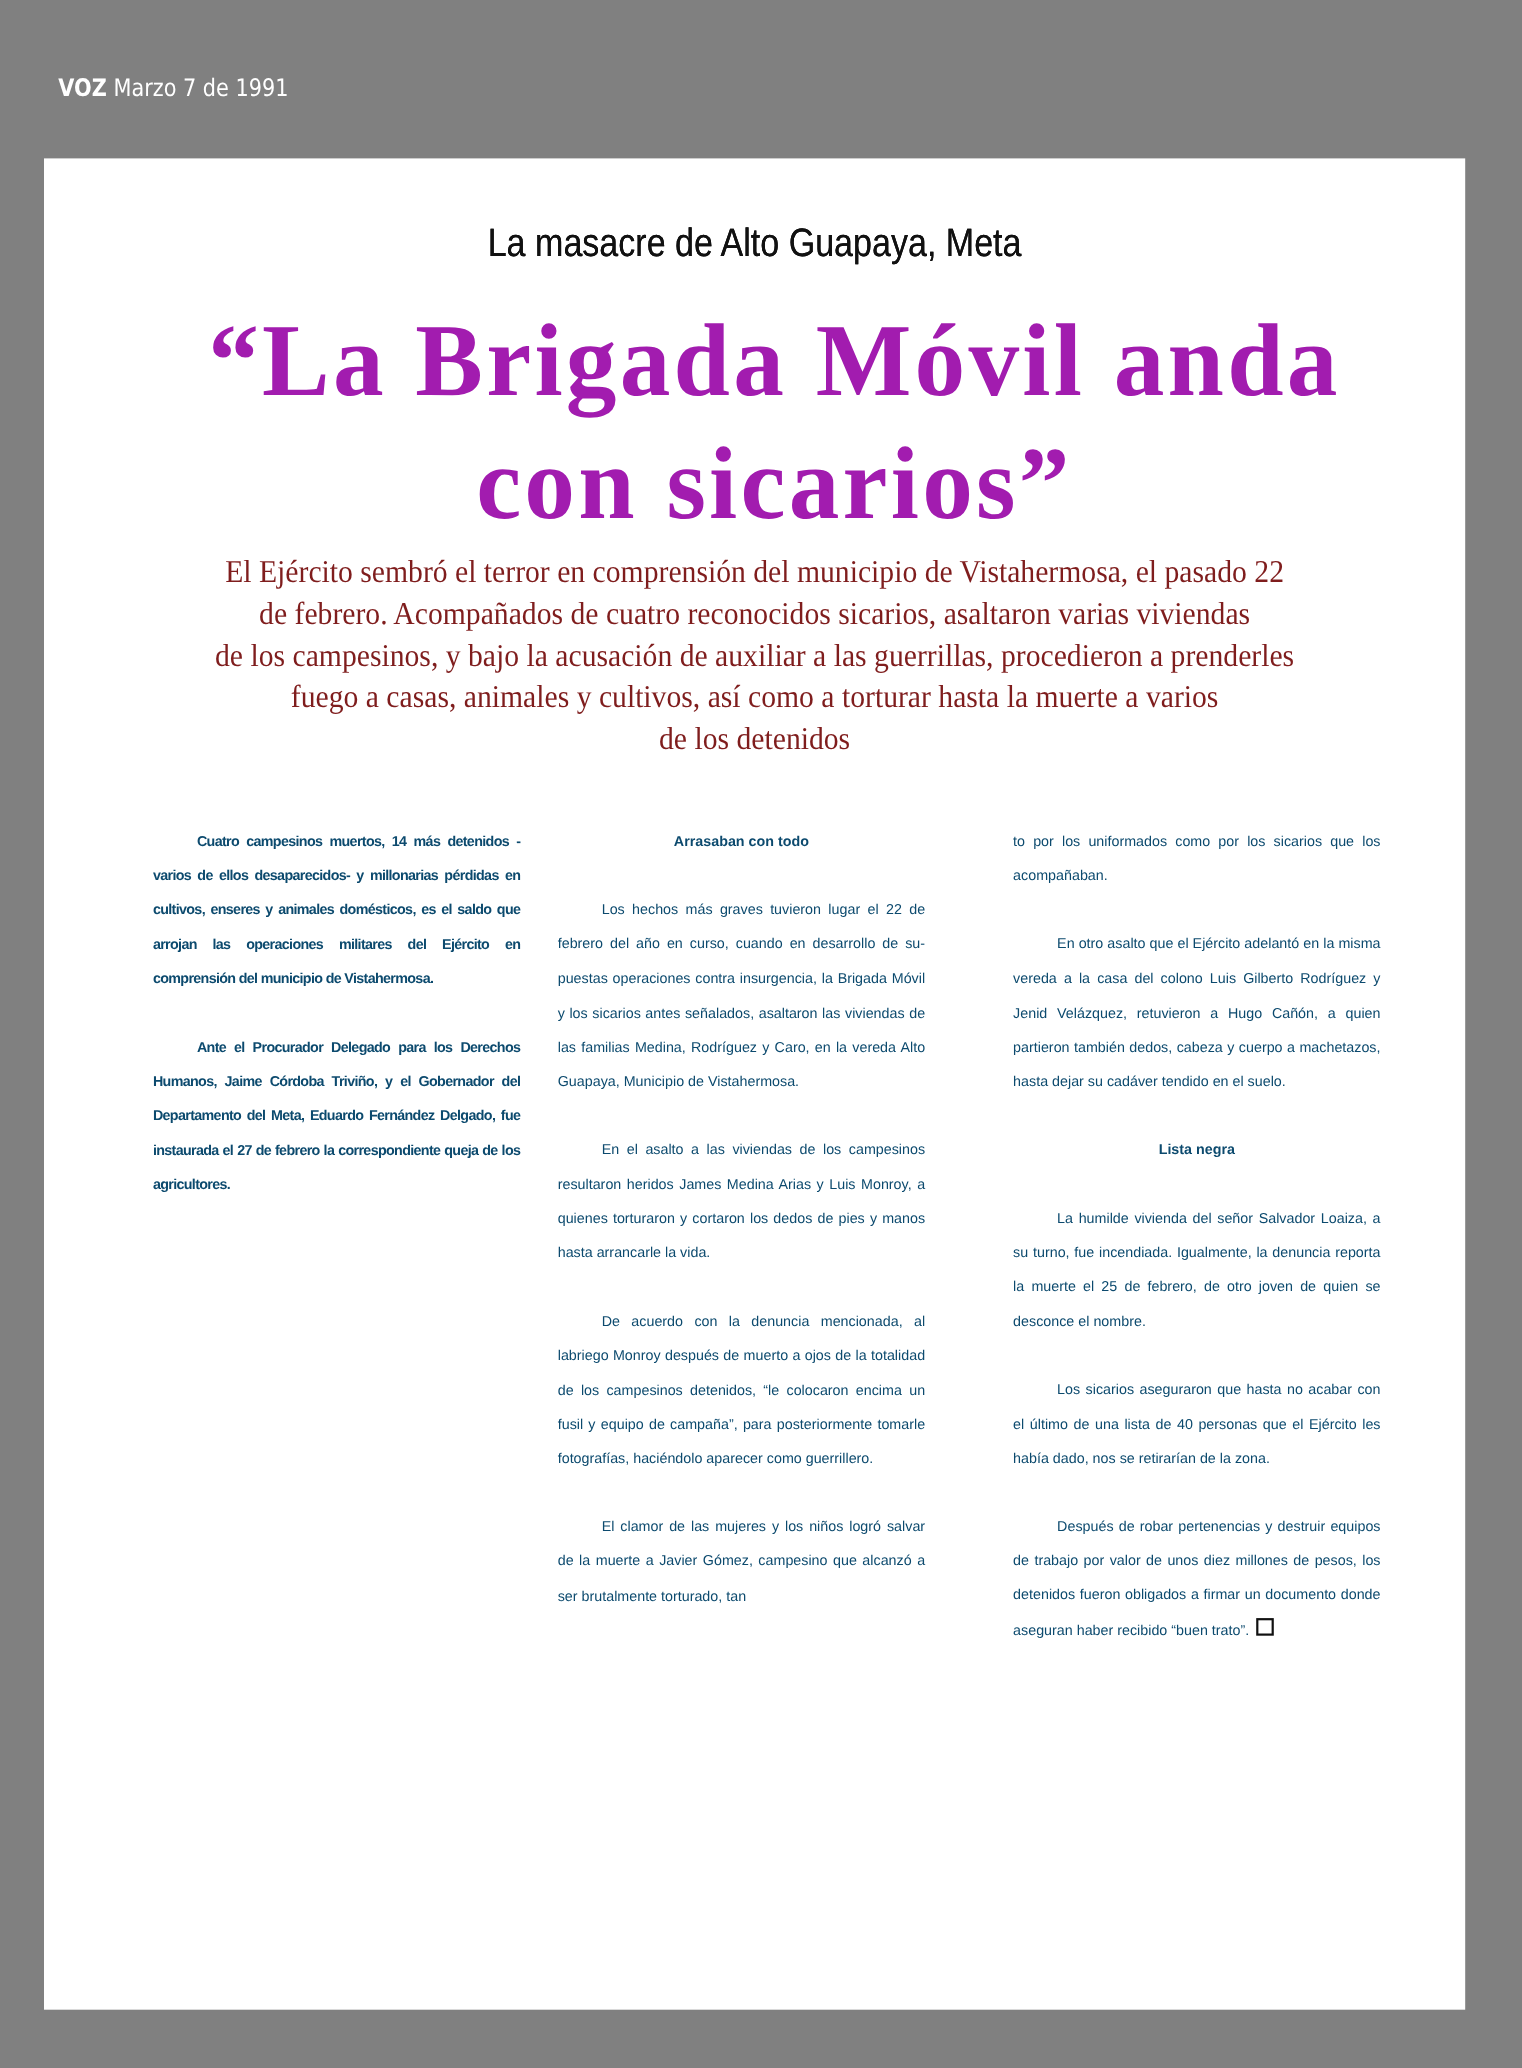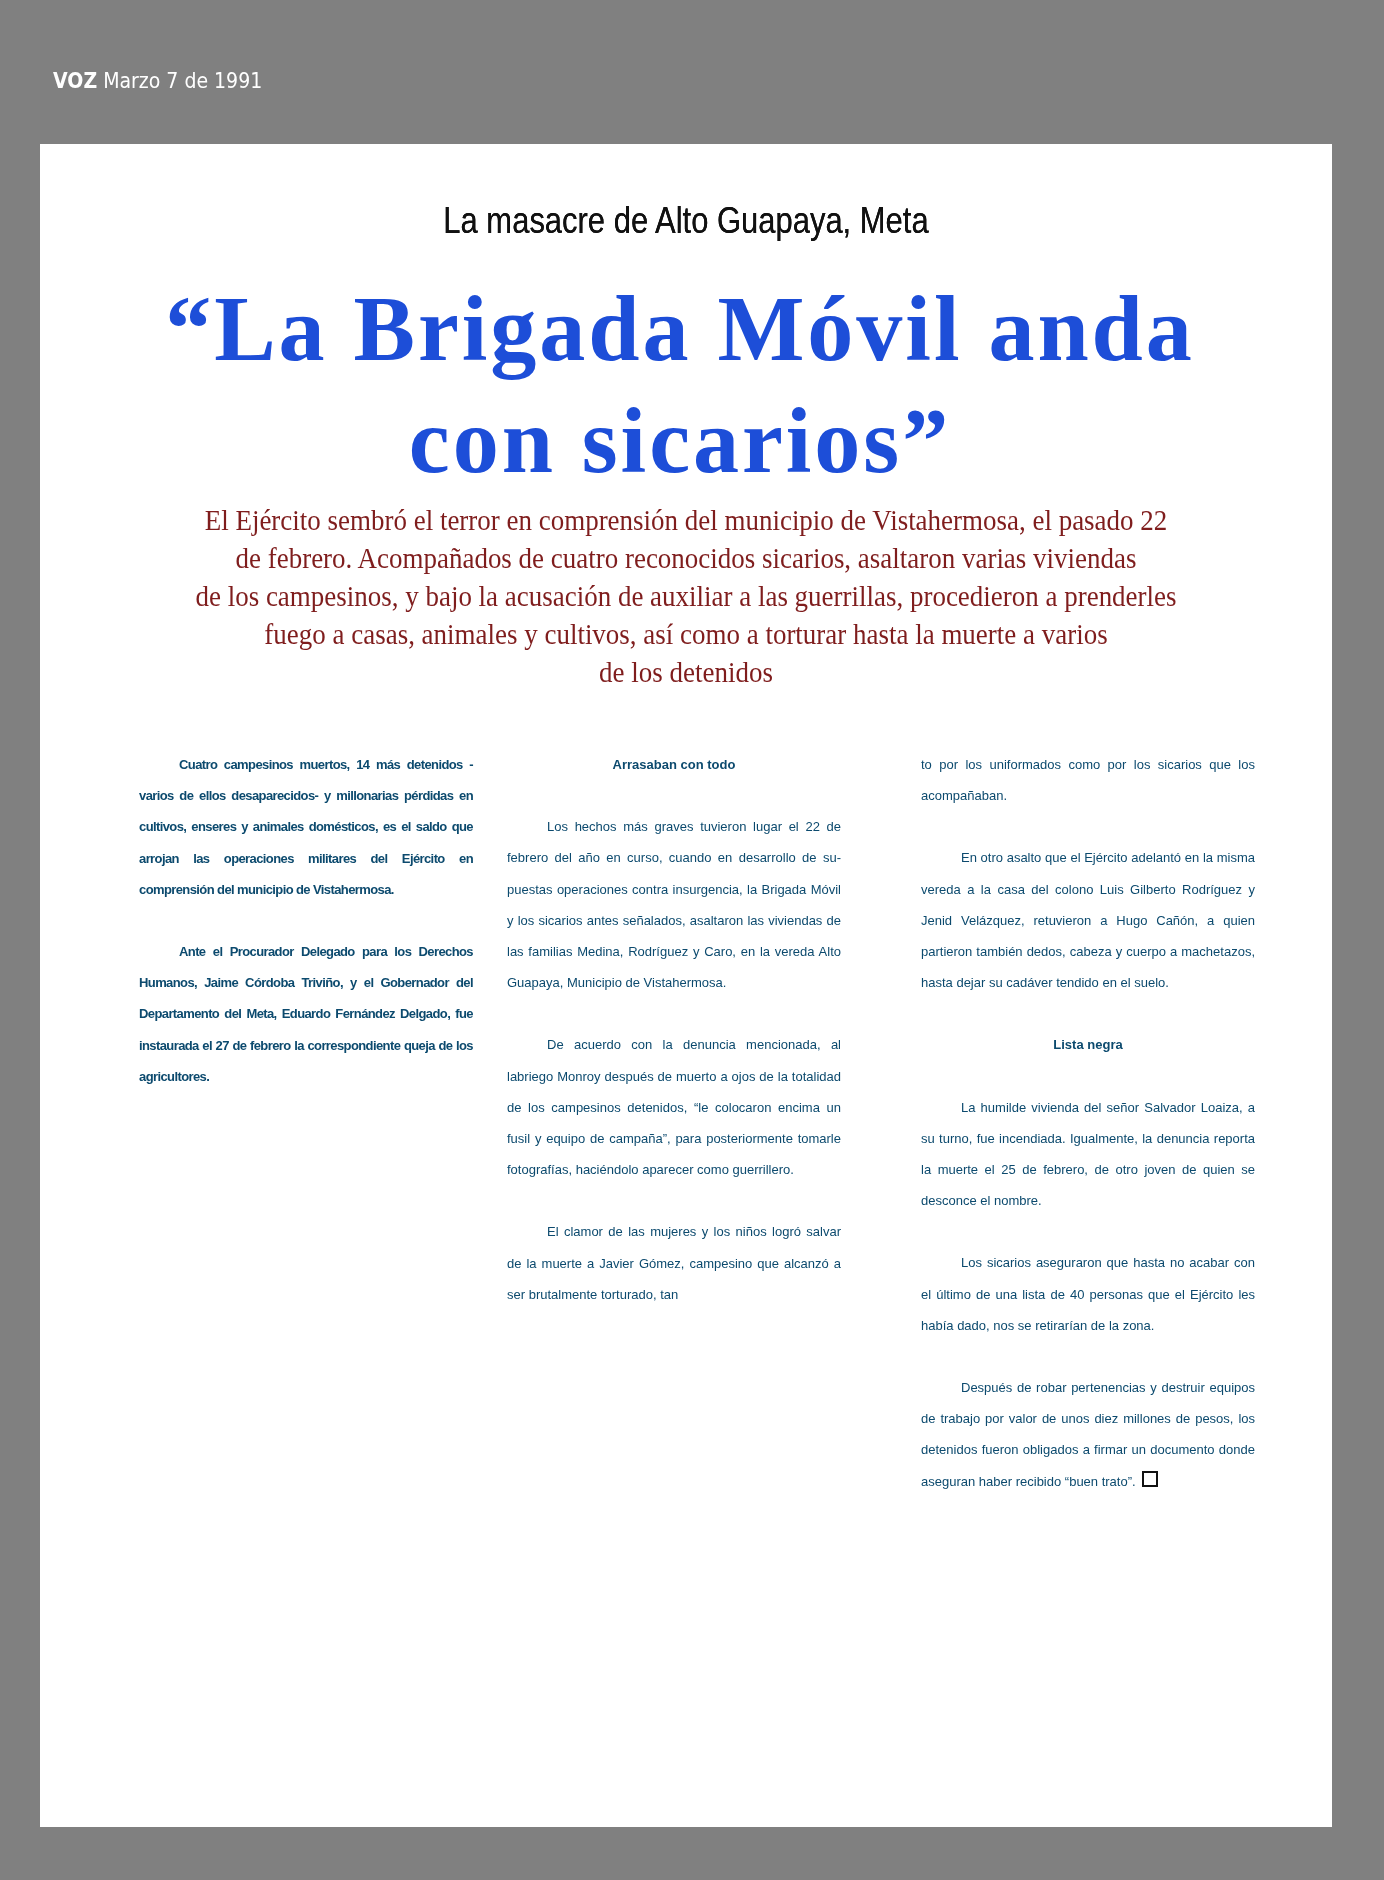--- a/index.html
+++ b/index.html
@@ -53,22 +53,23 @@
     .headline {
       position: absolute;
       left: 0;
       top: 128px;
       width: 1280px;
       text-align: center;
       font-family: "Liberation Serif", serif;
       font-weight: bold;
       font-size: 94px;
       line-height: 112px;
-      color: #1d4ed8;
+      color: #a21caf;
       letter-spacing: 3px;
+      padding-left: 24px;
     }
     .headline .hl-line {
       display: block;
       transform: scaleX(0.98);
       transform-origin: center top;
       white-space: nowrap;
     }
     .lede {
       position: absolute;
       left: 20px;
@@ -151,20 +152,21 @@
   </div>
 
   <div class="column col1">
     <p>Cuatro campesinos muertos, 14 más detenidos -varios de ellos de­saparecidos- y millonarias pérdidas en cultivos, enseres y animales do­mésticos, es el saldo que arrojan las operaciones militares del Ejército en comprensión del municipio de Vistahermosa.</p>
     <p>Ante el Procurador Delegado para los Derechos Humanos, Jaime Córdoba  Triviño, y el Goberna­dor del Departamento del Meta, Eduardo Fernández Delgado, fue instaurada el 27 de febrero la co­rrespondiente queja de los agricul­tores.</p>
   </div>
 
   <div class="column col2">
     <div class="subhead">Arrasaban con todo</div>
     <p>Los hechos más graves tuvie­ron lugar el 22 de febrero del año en curso, cuando en desarrollo de su­puestas operaciones contra insur­gencia, la Brigada Móvil y los sica­rios antes señalados, asaltaron las viviendas de las familias Medina, Rodríguez y Caro, en la vereda Al­to Guapaya, Municipio de Vistaher­mosa.</p>
+    <p>En el asalto a las viviendas de los campesinos resultaron heridos James Medina Arias y Luis Monroy, a quienes torturaron y cortaron los dedos de pies y manos hasta arran­carle la vida.</p>
     <p>De acuerdo con la denuncia mencionada, al labriego Monroy después de muerto a ojos de la to­talidad de los campesinos deteni­dos, “le colocaron encima un fusil y equipo de campaña”, para poste­riormente tomarle fotografías, ha­ciéndolo aparecer como guerrillero.</p>
     <p>El clamor de las mujeres y los ni­ños logró salvar de la muerte a Ja­vier Gómez, campesino que alcan­zó a ser brutalmente torturado, tan­</p>
   </div>
 
   <div class="column col3">
     <p class="cont">to por los uniformados como por los sicarios que los acompañaban.</p>
     <p>En otro asalto que el Ejército a­delantó en la misma vereda  a la ca­sa del colono Luis Gilberto Rodrí­guez y Jenid Velázquez, retuvieron a Hugo Cañón, a quien partieron también dedos, cabeza y cuerpo a machetazos, hasta dejar su cadá­ver tendido en el suelo.</p>
     <div class="subhead">Lista negra</div>
     <p>La humilde vivienda del señor Salvador Loaiza, a su turno, fue in­cendiada. Igualmente, la denuncia reporta la muerte el 25 de febrero, de otro joven de quien se desconce el nombre.</p>
     <p>Los sicarios aseguraron que hasta no acabar con el último de una lista de 40 personas que el Ejér­cito les había dado, nos se retirarían de la zona.</p>

